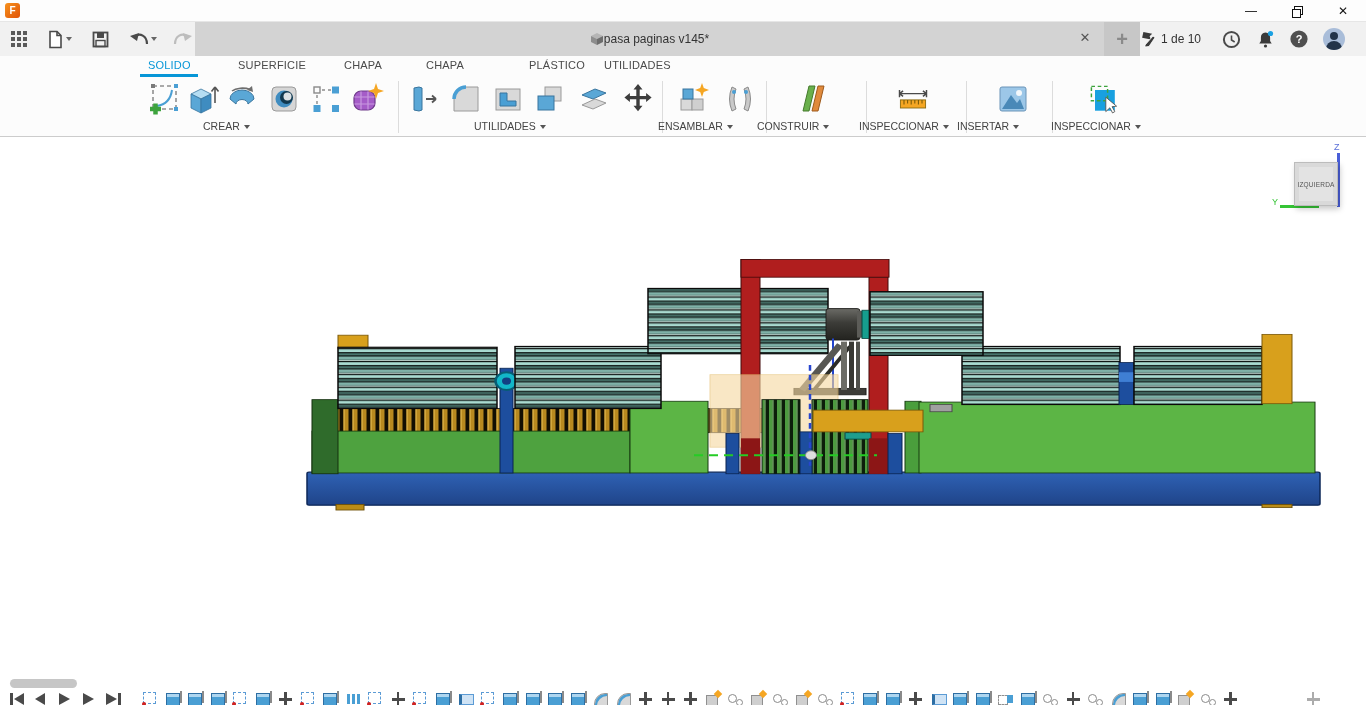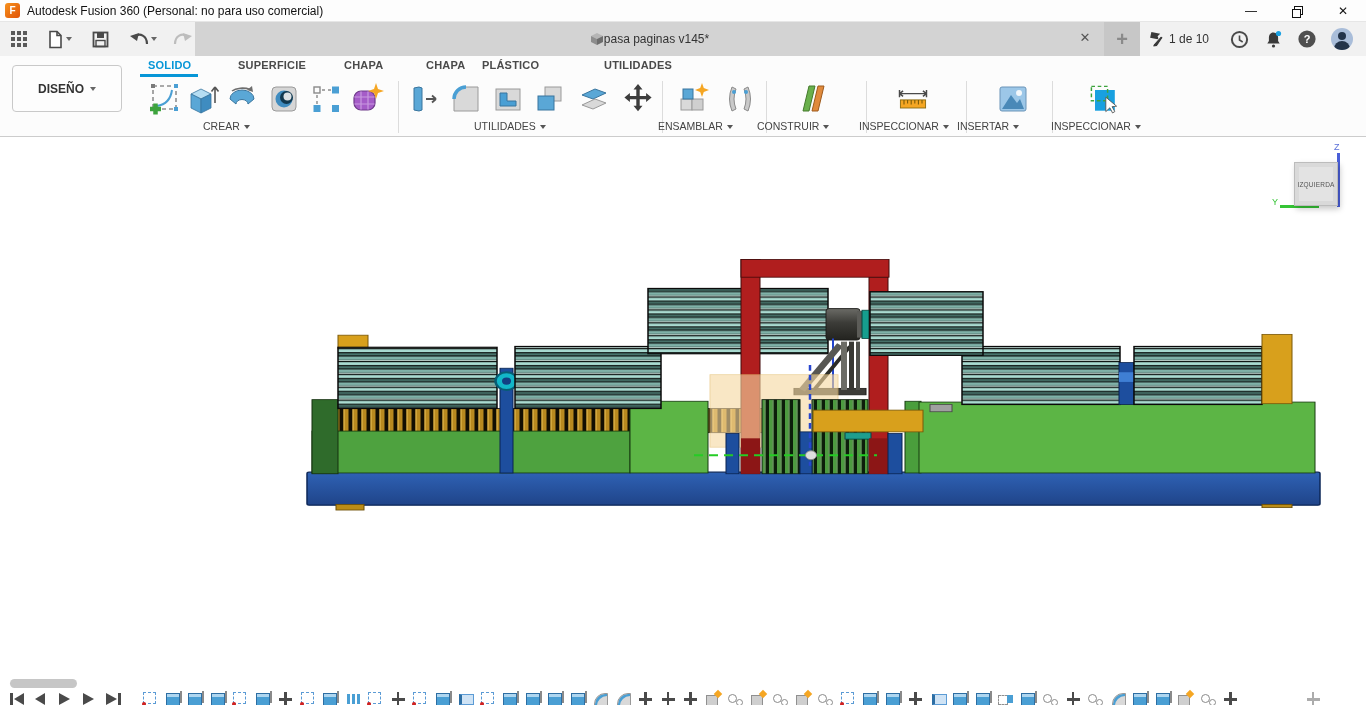--- a/index.html
+++ b/index.html
@@ -19,31 +19,31 @@
   
   .topbar{position:absolute;left:0;top:22px;width:1366px;height:34px;background:#f1f1f1}
   .qat{position:absolute;left:0;top:0;height:34px;display:flex;align-items:center;padding-left:8px;gap:6px}
   .qat-btn{display:flex;align-items:center;gap:2px;padding:2px;cursor:default}
   .caret{width:0;height:0;border-left:3.5px solid transparent;border-right:3.5px solid transparent;border-top:4px solid #666}
   .caret.dim{border-top-color:#b9b9b9}
   .tabstrip{position:absolute;left:195px;top:0;width:909px;height:34px;background:#d3d3d3;display:flex;align-items:center;justify-content:center}
   .doc-tab{display:flex;align-items:center;font-size:12px;color:#333}
   .tab-close{position:absolute;right:10px;top:8px;font-size:13px;color:#555;width:18px;text-align:center;cursor:default}
   .newtab{position:absolute;left:1104px;top:0;width:36px;height:34px;background:#c7c7c7;color:#8a8a8a;font-size:20px;font-weight:bold;display:flex;align-items:center;justify-content:center}
-  .utilities{position:absolute;left:1140px;top:0;width:226px;height:34px;display:flex;align-items:center;gap:14px;padding-left:8px}
+  .utilities{position:absolute;left:1140px;top:0;width:226px;height:34px;display:flex;align-items:center;gap:14px;padding-left:0}
   .jobstatus{display:flex;align-items:center;gap:4px;font-size:12px;color:#333}
   .util-ic{width:20px;height:20px;display:flex;align-items:center;justify-content:center;position:relative}
   .avatar{width:22px;height:22px;border-radius:50%;background:#a9bdd9;overflow:hidden;position:relative}
   .avatar::before{content:"";position:absolute;left:7px;top:4px;width:8px;height:8px;border-radius:50%;background:#23344a}
   .avatar::after{content:"";position:absolute;left:3px;top:13px;width:16px;height:10px;border-radius:8px 8px 0 0;background:#23344a}
 
   
   .ribbon{position:absolute;left:0;top:56px;width:1366px;height:81px;background:#fcfcfc;border-bottom:1px solid #cccccc}
   .ws-btn{position:absolute;left:12px;top:9px;width:110px;height:47px;background:#fdfdfd;border:1px solid #c9c9c9;border-radius:4px;display:flex;align-items:center;justify-content:center;gap:6px;font-size:12px;font-weight:bold;color:#333;cursor:default}
-  .rtab{position:absolute;top:3px;height:16px;font-size:11px;font-weight:bold;color:#4a4a4a;letter-spacing:.2px;cursor:default}
+  .rtab{position:absolute;top:3px;height:16px;font-size:11px;font-weight:normal;color:#4a4a4a;letter-spacing:.2px;cursor:default}
   .rtab.active{color:#0696d7}
   .rtab-underline{position:absolute;left:140px;top:18px;width:58px;height:3px;background:#0696d7}
   .ric{position:absolute;top:25px;width:36px;height:36px;cursor:default}
   .ric svg{width:36px;height:36px}
   .rsep{position:absolute;top:25px;width:1px;height:52px;background:#dcdcdc}
   .grp-label{position:absolute;top:64px;width:110px;font-size:10.5px;color:#444;cursor:default}
   .grp-label::after{content:"";display:inline-block;margin-left:4px;width:0;height:0;border-left:3.5px solid transparent;border-right:3.5px solid transparent;border-top:4px solid #555;vertical-align:middle}
 
   
   .canvas{position:absolute;left:0;top:137px;width:1366px;height:568px;background:#ffffff}
@@ -92,21 +92,20 @@
   .tlf-disabled{filter:grayscale(1);opacity:.45}
   .tlf-gap{margin-left:60px}
 </style>
 </head>
 <body>
 
 <div class="app">
 
   <div class="titlebar">
     <div class="fusion-logo">F</div>
-    <div class="win-title">Autodesk Fusion 360 (Personal: no para uso comercial)</div>
     <div class="win-controls">
       <div class="win-btn">—</div>
       <div class="win-btn">
           <span class="restore-glyph"></span>
         </div>
       <div class="win-btn">✕</div>
     </div>
   </div>
 
   <div class="topbar">
@@ -195,30 +194,26 @@
         <svg width="20" height="20" viewBox="0 0 20 20">
           <circle cx="10" cy="10" r="8.6" fill="#4f4f4f"></circle>
           <text x="10" y="14" text-anchor="middle" font-size="11" font-weight="bold" fill="#ffffff" font-family="Liberation Sans, sans-serif">?</text>
         </svg>
       </div>
       <div class="avatar"></div>
     </div>
   </div>
 
   <div class="ribbon">
-    <div class="ws-btn">
-      <span>DISEÑO</span>
-      <span class="caret"></span>
-    </div>
 
     <span class="rtab active" style="left:148px">SOLIDO</span>
     <span class="rtab" style="left:238px">SUPERFICIE</span>
     <span class="rtab" style="left:344px">CHAPA</span>
     <span class="rtab" style="left:426px">CHAPA</span>
-    <span class="rtab" style="left:482px">PLÁSTICO</span>
+    <span class="rtab" style="left:529px">PLÁSTICO</span>
     <span class="rtab" style="left:604px">UTILIDADES</span>
     <div class="rtab-underline"></div>
 
     <div class="ric" style="left:146px">
       <svg viewBox="0 0 36 36">
         <rect x="7" y="5" width="23" height="23" fill="none" stroke="#8f8f8f" stroke-width="1.6" stroke-dasharray="4 3"></rect>
         <rect x="5" y="3" width="4" height="4" fill="#7a7a7a"></rect>
           <rect x="28" y="3" width="4" height="4" fill="#4a9fd4"></rect>
           <rect x="28" y="26" width="4" height="4" fill="#4a9fd4"></rect>
         <path d="M11 25 Q24 23 26 9" fill="none" stroke="#4a9fd4" stroke-width="2"></path>

